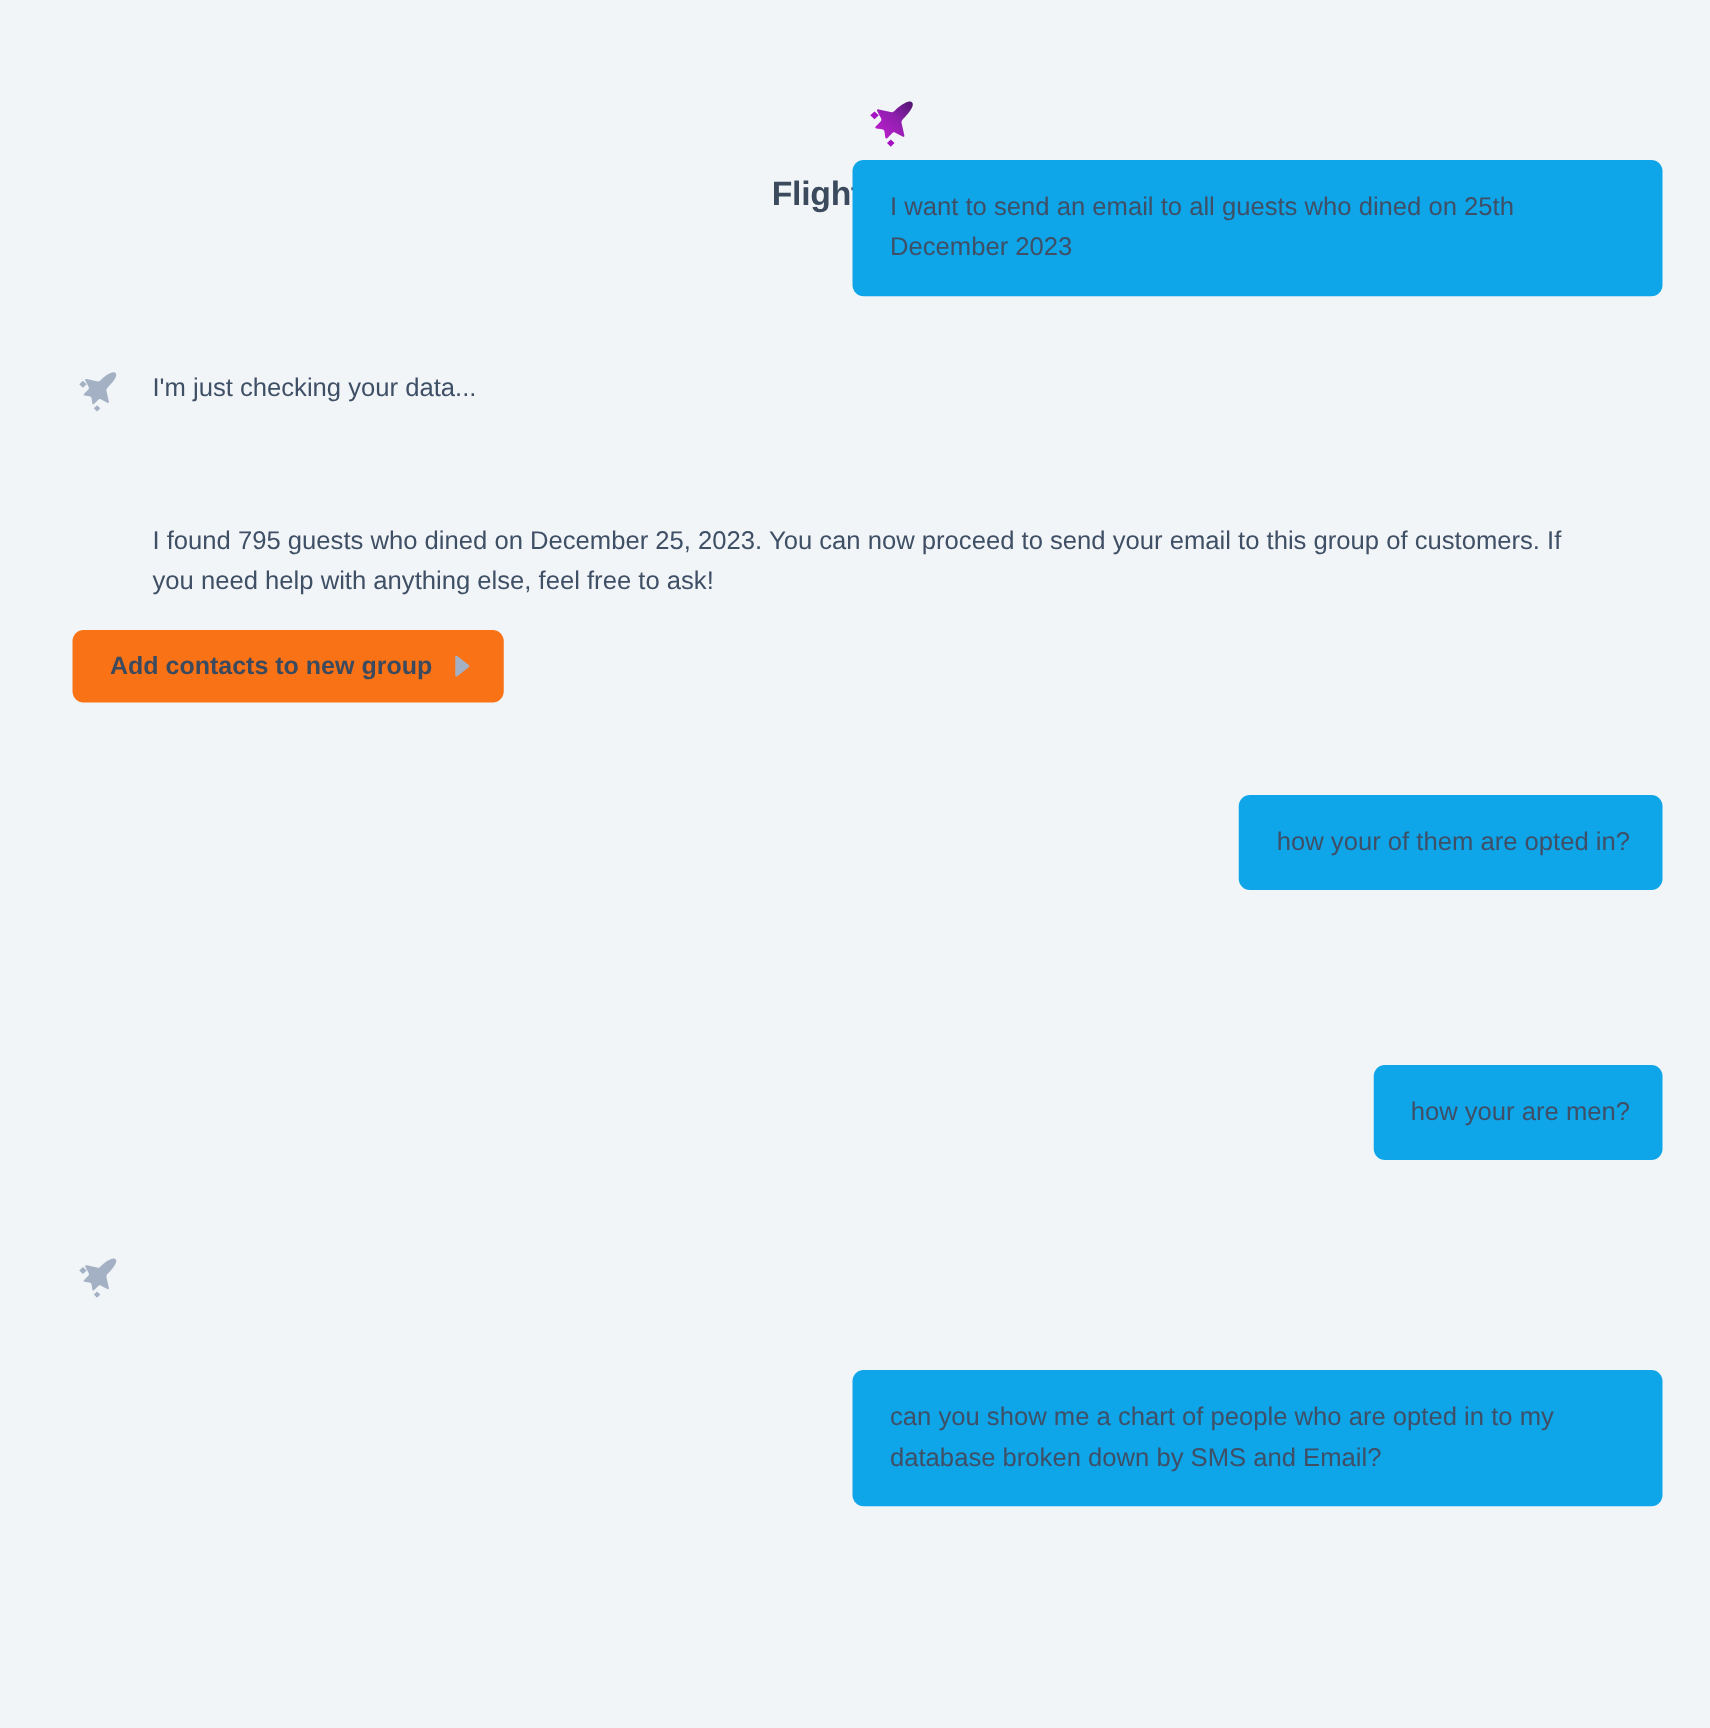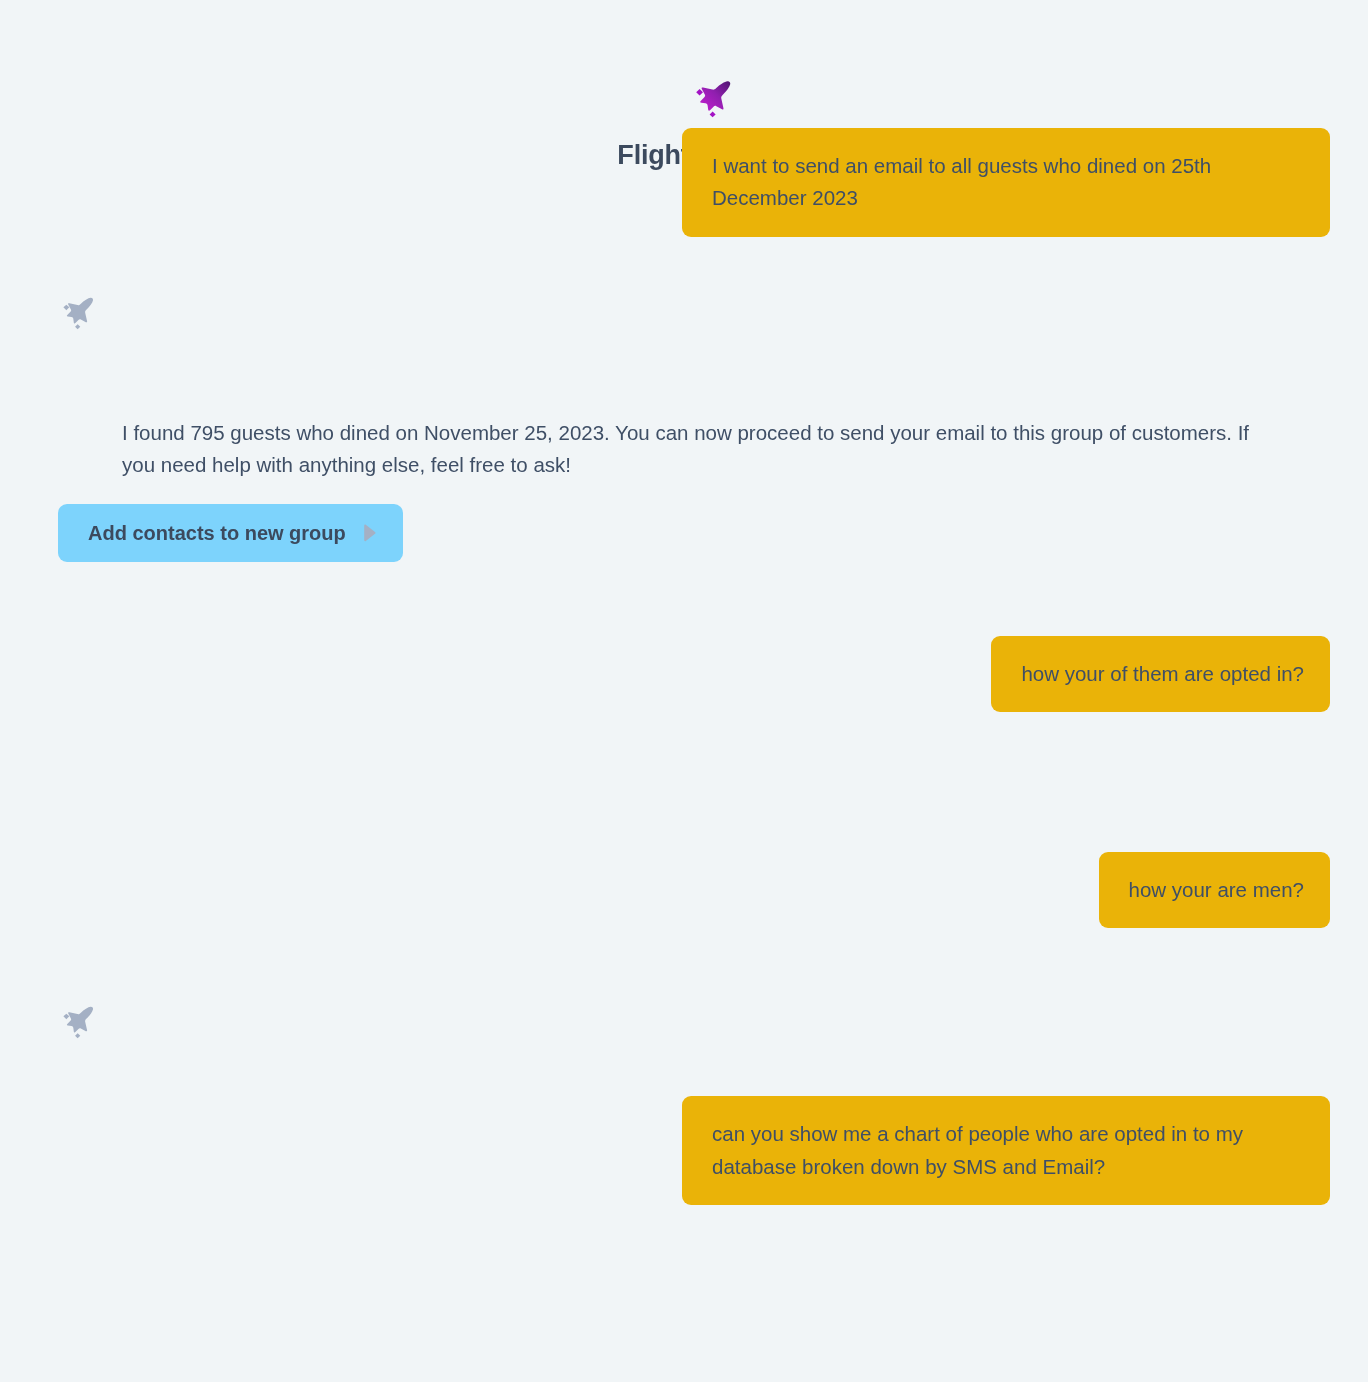--- a/index.html
+++ b/index.html
@@ -55,21 +55,21 @@
 
   .msg-row {
     display: flex;
     width: 100%;
   }
   .msg-row.user  { justify-content: flex-end;  padding-right: 18px; }
   .msg-row.bot   { justify-content: flex-start; }
 
   
   .bubble {
-    background: #eab308;
+    background: #0ea5e9;
     border-radius: 9px;
     color: #3f4f66;
     font-size: 20.5px;
     line-height: 1.58;
     padding: 22px 26px 22px 30px;
     max-width: 648px;
   }
 
   
   .bot-msg {
@@ -95,21 +95,21 @@
     padding-top: 2px;
     max-width: 1230px;
   }
 
   
   .action-wrap {
     padding-left: 58px;
     display: flex;
   }
   .action-btn {
-    background: #7dd3fc;
+    background: #f97316;
     border: none;
     border-radius: 9px;
     color: #3c4a5e;
     font-family: "Liberation Sans", sans-serif;
     font-size: 20px;
     font-weight: bold;
     padding: 18px 26px 18px 30px;
     display: inline-flex;
     align-items: center;
     gap: 16px;
@@ -162,89 +162,90 @@
     <div class="brand-title">Flight Assist AI</div>
   </div>
 
   <div class="conversation">
 
     <div class="msg-row user">
       <div class="bubble" style="max-width:648px">I want to send an email to all guests who dined on 25th December 2023</div>
     </div>
 
     <div class="gap-a"></div>
+
+    <div class="msg-row bot">
+      <div class="bot-msg">
+        <svg class="bot-avatar" viewBox="0 0 46 46">
+          <path d="M37.5 3.2 C39.4 3.0 40.6 4.4 40.2 6.2 C39.6 9.0 36.6 13.0 32.6 17.0
+                   C31.3 18.3 31.0 19.2 31.3 20.6 L33.4 29.9 C33.7 31.2 33.2 31.8 32.0 31.2
+                   L26.3 28.2 C25.2 27.6 24.4 27.8 23.5 28.7 L20.0 32.3 C19.2 33.1 18.4 32.9 18.2 31.8
+                   L17.6 27.4 C17.4 26.2 16.7 25.5 15.5 25.3 L11.2 24.7 C10.1 24.5 9.9 23.7 10.7 22.9
+                   L14.3 19.3 C15.2 18.4 15.4 17.6 14.8 16.6 L11.8 10.9 C11.2 9.8 11.8 9.2 13.1 9.5
+                   L22.4 11.6 C23.8 11.9 24.7 11.6 26.0 10.3 C30.0 6.3 34.7 3.5 37.5 3.2 Z" fill="#a4b0c4"></path>
+          <path d="M6.2 14.2 L9.6 11.1 L13.0 14.2 L9.6 17.4 Z" fill="#a4b0c4"></path>
+          <path d="M19.6 36.4 L22.6 33.6 L25.6 36.4 L22.6 39.3 Z" fill="#a4b0c4"></path>
+        </svg>
+        <div class="bot-text">I'm just checking your data...</div>
+      </div>
+    </div>
+
+    <div class="gap-c"></div>
+
+    <div class="msg-row bot">
+      <div class="bot-msg">
+        <svg class="bot-avatar spacer" viewBox="0 0 46 46"></svg>
+        <div class="bot-text" style="max-width:1170px">I found 795 guests who dined on December 25, 2023. You can now proceed to send your email to this group of customers. If you need help with anything else, feel free to ask!</div>
+      </div>
+    </div>
+
+    <div class="gap-i"></div>
+
+    <div class="action-wrap">
+      <button class="action-btn">
+        <span>Add contacts to new group</span>
+        <svg class="caret" viewBox="0 0 15 18">
+          <path d="M2.2 1.6 C2.2 0.6 3.0 0.2 3.8 0.8 L13.0 7.9 C13.7 8.4 13.7 9.3 13.0 9.8
+                   L3.8 16.9 C3.0 17.5 2.2 17.1 2.2 16.1 Z" fill="#a4b0c4"></path>
+        </svg>
+      </button>
+    </div>
+
+    <div class="gap-e"></div>
+
+    <div class="msg-row user">
+      <div class="bubble">how your of them are opted in?</div>
+    </div>
+
+    <div class="gap-f"></div>
+
+
+    <div class="gap-g"></div>
+
+    <div class="msg-row user">
+      <div class="bubble">how your are men?</div>
+    </div>
+
+    <div class="gap-h"></div>
 
     <div class="msg-row bot">
       <div class="bot-msg">
         <svg class="bot-avatar" viewBox="0 0 46 46">
           <path d="M37.5 3.2 C39.4 3.0 40.6 4.4 40.2 6.2 C39.6 9.0 36.6 13.0 32.6 17.0
                    C31.3 18.3 31.0 19.2 31.3 20.6 L33.4 29.9 C33.7 31.2 33.2 31.8 32.0 31.2
                    L26.3 28.2 C25.2 27.6 24.4 27.8 23.5 28.7 L20.0 32.3 C19.2 33.1 18.4 32.9 18.2 31.8
                    L17.6 27.4 C17.4 26.2 16.7 25.5 15.5 25.3 L11.2 24.7 C10.1 24.5 9.9 23.7 10.7 22.9
                    L14.3 19.3 C15.2 18.4 15.4 17.6 14.8 16.6 L11.8 10.9 C11.2 9.8 11.8 9.2 13.1 9.5
                    L22.4 11.6 C23.8 11.9 24.7 11.6 26.0 10.3 C30.0 6.3 34.7 3.5 37.5 3.2 Z" fill="#a4b0c4"></path>
           <path d="M6.2 14.2 L9.6 11.1 L13.0 14.2 L9.6 17.4 Z" fill="#a4b0c4"></path>
           <path d="M19.6 36.4 L22.6 33.6 L25.6 36.4 L22.6 39.3 Z" fill="#a4b0c4"></path>
         </svg>
       </div>
     </div>
 
-    <div class="gap-c"></div>
-
-    <div class="msg-row bot">
-      <div class="bot-msg">
-        <svg class="bot-avatar spacer" viewBox="0 0 46 46"></svg>
-        <div class="bot-text" style="max-width:1170px">I found 795 guests who dined on November 25, 2023. You can now proceed to send your email to this group of customers. If you need help with anything else, feel free to ask!</div>
-      </div>
-    </div>
-
-    <div class="gap-i"></div>
-
-    <div class="action-wrap">
-      <button class="action-btn">
-        <span>Add contacts to new group</span>
-        <svg class="caret" viewBox="0 0 15 18">
-          <path d="M2.2 1.6 C2.2 0.6 3.0 0.2 3.8 0.8 L13.0 7.9 C13.7 8.4 13.7 9.3 13.0 9.8
-                   L3.8 16.9 C3.0 17.5 2.2 17.1 2.2 16.1 Z" fill="#a4b0c4"></path>
-        </svg>
-      </button>
-    </div>
-
-    <div class="gap-e"></div>
-
-    <div class="msg-row user">
-      <div class="bubble">how your of them are opted in?</div>
-    </div>
-
-    <div class="gap-f"></div>
-
-
-    <div class="gap-g"></div>
-
-    <div class="msg-row user">
-      <div class="bubble">how your are men?</div>
-    </div>
-
-    <div class="gap-h"></div>
-
-    <div class="msg-row bot">
-      <div class="bot-msg">
-        <svg class="bot-avatar" viewBox="0 0 46 46">
-          <path d="M37.5 3.2 C39.4 3.0 40.6 4.4 40.2 6.2 C39.6 9.0 36.6 13.0 32.6 17.0
-                   C31.3 18.3 31.0 19.2 31.3 20.6 L33.4 29.9 C33.7 31.2 33.2 31.8 32.0 31.2
-                   L26.3 28.2 C25.2 27.6 24.4 27.8 23.5 28.7 L20.0 32.3 C19.2 33.1 18.4 32.9 18.2 31.8
-                   L17.6 27.4 C17.4 26.2 16.7 25.5 15.5 25.3 L11.2 24.7 C10.1 24.5 9.9 23.7 10.7 22.9
-                   L14.3 19.3 C15.2 18.4 15.4 17.6 14.8 16.6 L11.8 10.9 C11.2 9.8 11.8 9.2 13.1 9.5
-                   L22.4 11.6 C23.8 11.9 24.7 11.6 26.0 10.3 C30.0 6.3 34.7 3.5 37.5 3.2 Z" fill="#a4b0c4"></path>
-          <path d="M6.2 14.2 L9.6 11.1 L13.0 14.2 L9.6 17.4 Z" fill="#a4b0c4"></path>
-          <path d="M19.6 36.4 L22.6 33.6 L25.6 36.4 L22.6 39.3 Z" fill="#a4b0c4"></path>
-        </svg>
-      </div>
-    </div>
-
     <div class="gap-d"></div>
 
     <div class="msg-row user">
       <div class="bubble" style="max-width:648px">can you show me a chart of people who are opted in to my database broken down by SMS and Email?</div>
     </div>
 
   </div>
 </div>
 
 </body></html>

